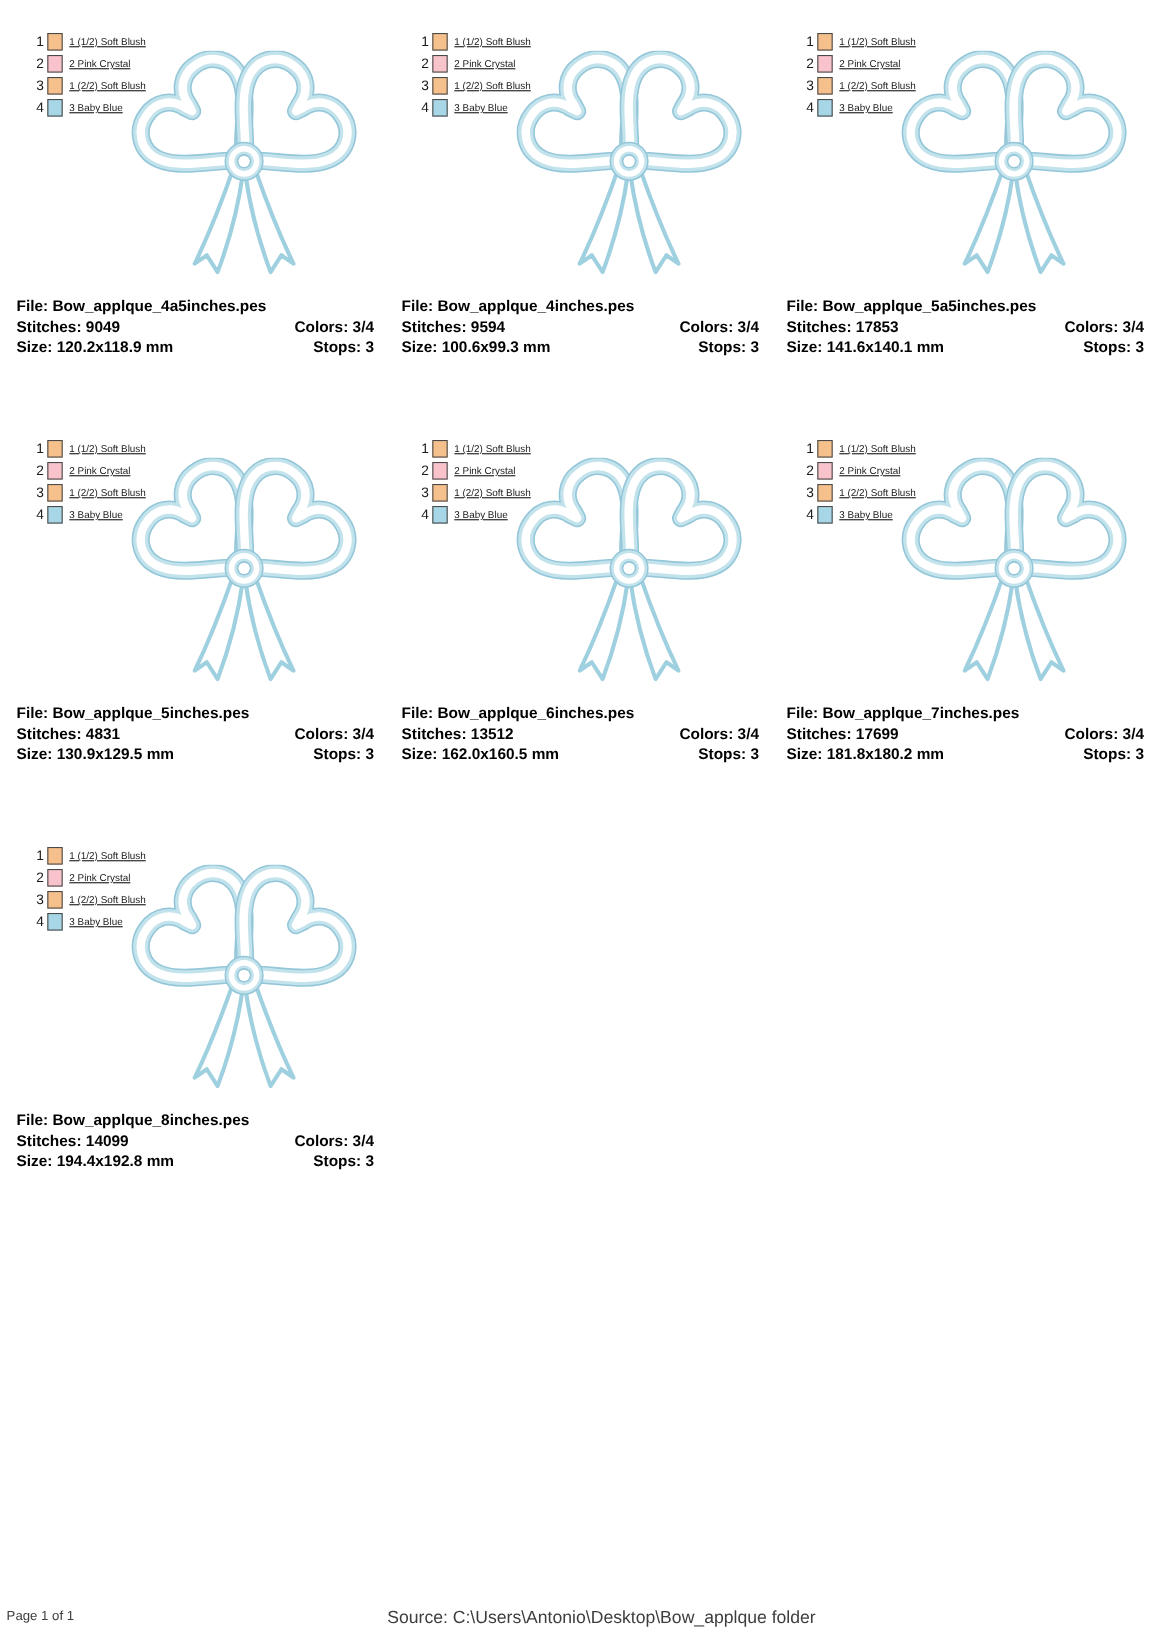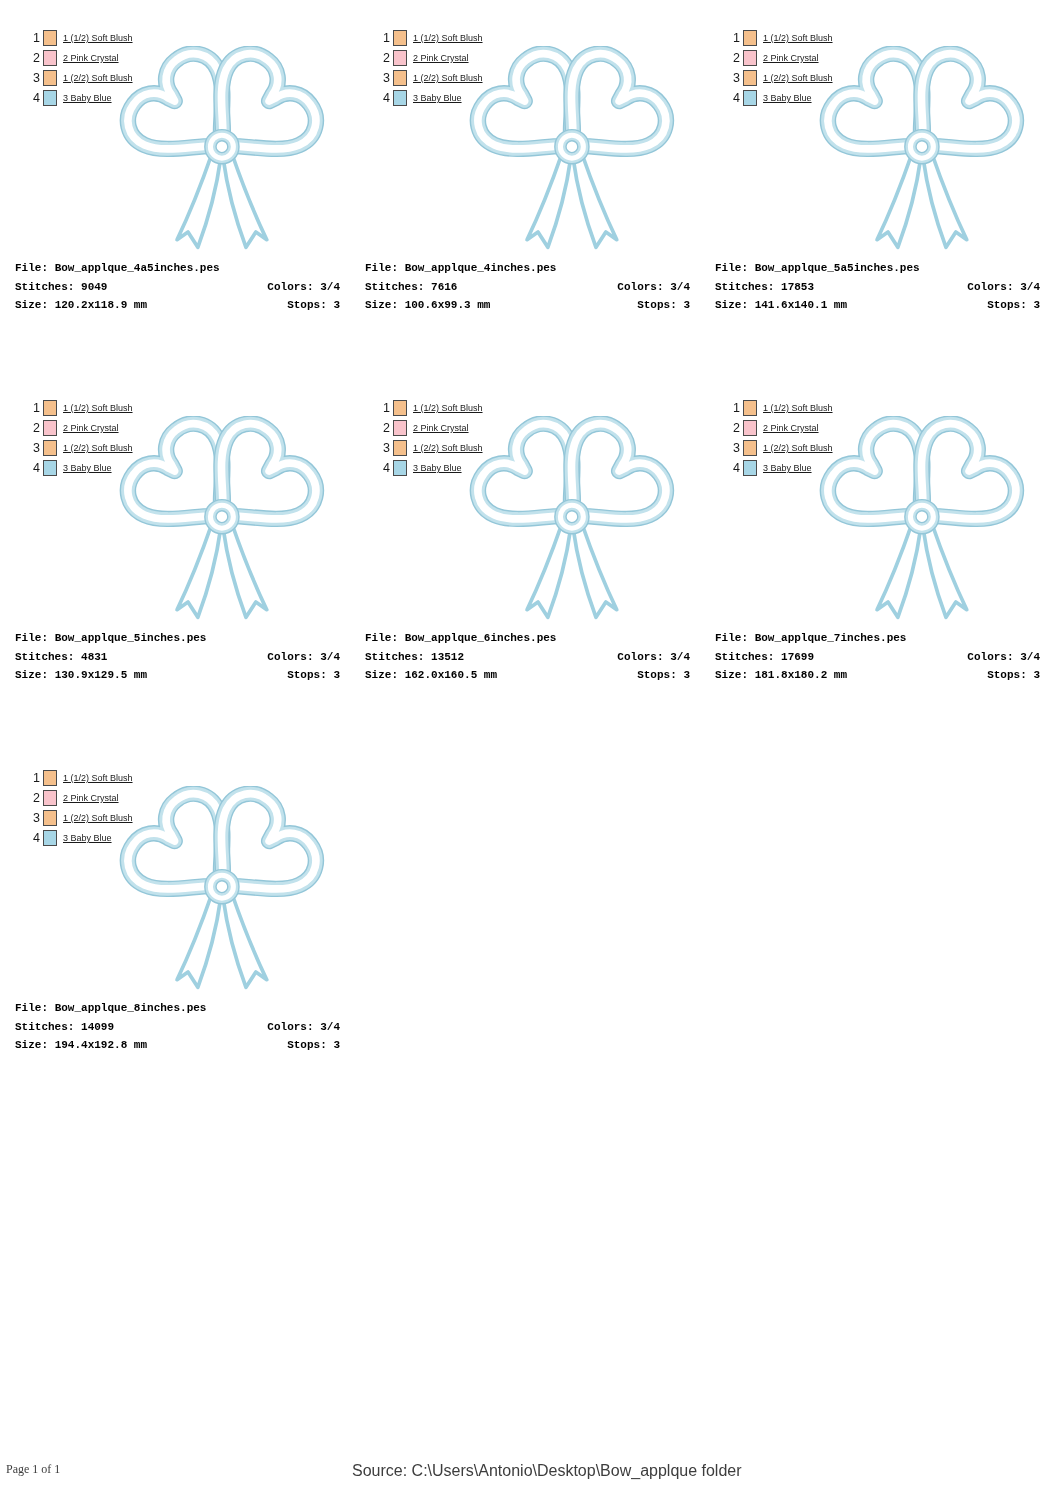--- a/index.html
+++ b/index.html
@@ -21,26 +21,26 @@
   .bow{position:absolute;left:108px;top:26px;width:230px;height:232px;}
   .h-edge{stroke:#93c6d8;stroke-width:15;fill:none;}
   .h-band{stroke:#c2e2ec;stroke-width:12.4;fill:none;}
   .h-gap {stroke:#ffffff;stroke-width:7;fill:none;}
   .k-edge{stroke:#93c6d8;stroke-width:11.5;fill:none;}
   .k-band{stroke:#c2e2ec;stroke-width:9;fill:none;}
   .k-gap {stroke:#ffffff;stroke-width:4.6;fill:none;}
   .tail{fill:#ffffff;stroke:#9fd0e0;stroke-width:3.4;stroke-linejoin:round;}
 
   
-  .info{position:absolute;left:15px;right:10px;top:239px;
-        font-size:11px;font-weight:bold;line-height:18.5px;white-space:nowrap;font-family:Liberation Mono, monospace;}
+  .info{position:absolute;left:15px;right:10px;top:249px;
+        font-size:14px;font-weight:bold;line-height:18.5px;white-space:nowrap;}
   .iline{display:flex;justify-content:space-between;}
 
   
-  .footer-page{position:absolute;left:6px;top:1462px;font-size:12px;color:#3d3d3d;font-family:Liberation Serif, serif;}
+  .footer-page{position:absolute;left:6px;top:1462px;font-size:12px;color:#3d3d3d;}
   .footer-source{position:absolute;left:352px;top:1462px;font-size:16px;color:#3d3d3d;}
 
   .hidden-defs{position:absolute;width:0;height:0;overflow:hidden;}
 </style>
 </head>
 <body>
 
 <svg class="hidden-defs" aria-hidden="true">
   <symbol id="bow" viewBox="0 0 210 212">
     <g stroke-linejoin="round" stroke-linecap="round">
@@ -136,21 +136,21 @@
           </div>
       </div>
       <svg class="bow">
           <use href="#bow"></use>
         </svg>
       <div class="info">
         <div class="iline">
             <span><span>File:</span> <span>Bow_applque_4inches.pes</span></span>
           </div>
         <div class="iline">
-            <span><span>Stitches:</span> <span>7616</span></span>
+            <span><span>Stitches:</span> <span>9594</span></span>
             <span><span>Colors:</span> <span>3/4</span></span>
           </div>
         <div class="iline">
             <span><span>Size:</span> <span>100.6x99.3 mm</span></span>
             <span><span>Stops:</span> <span>3</span></span>
           </div>
       </div>
     </section>
 
     <section class="cell">

